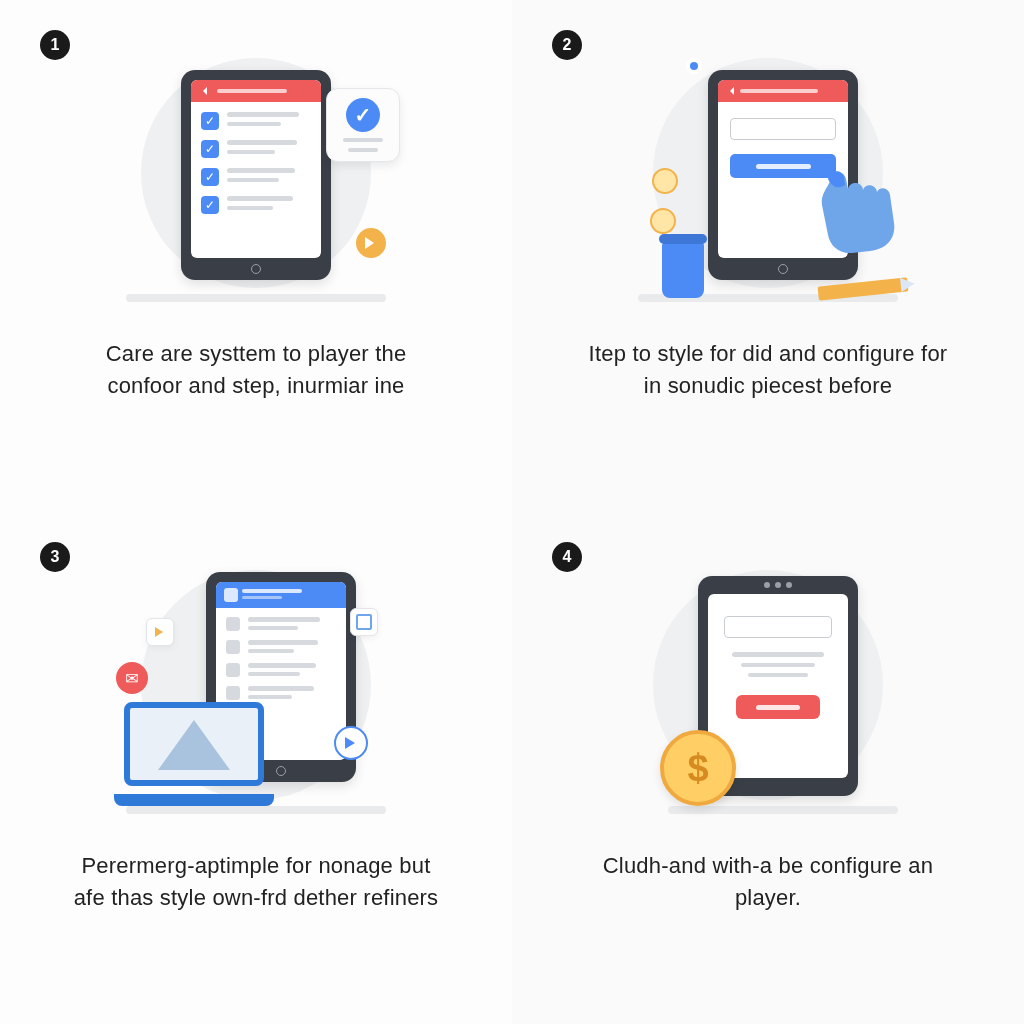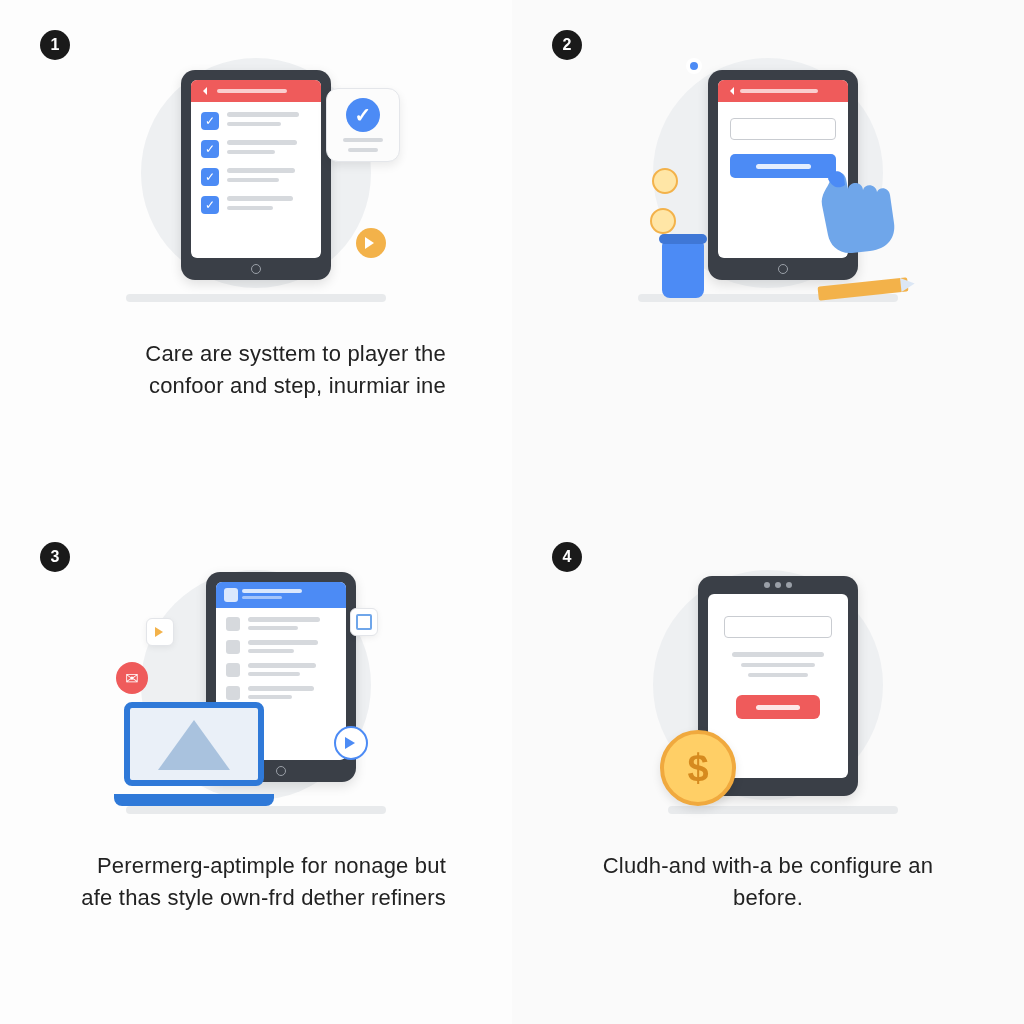--- a/index.html
+++ b/index.html
@@ -53,21 +53,21 @@
   .caption {
     margin-top: 18px;
     font-size: 22px;
     line-height: 1.45;
     color: #222;
     text-align: center;
     max-width: 380px;
     letter-spacing: 0.2px;
   }
   .cell:nth-child(1) .caption,
-  .cell:nth-child(3) .caption { text-align: right; }
+  .cell:nth-child(3) .caption { text-align: center; }
 
   
   .bg-circle {
     position: absolute;
     width: 230px;
     height: 230px;
     border-radius: 50%;
     background: #eef0f2;
     top: 18px;
     left: 55px;
@@ -325,20 +325,21 @@
         </div>
         <div class="homebtn"></div>
       </div>
       <svg class="hand" viewBox="0 0 120 120">
         <path fill="#6fa6ea" d="M32 46 c0-10 14-12 16-2 l2 10 c2-8 14-8 15 1 c2-7 13-6 14 2 c2-6 12-5 13 3 l4 28 c2 14-6 26-24 28 l-18 2 c-14 1-22-8-24-18 l-6-30 c-2-10 6-18 8-24z"></path>
         <path fill="#4c8bf5" d="M30 44 c2-10 14-10 16-2 l1 8 c0 0 -10 8 -17-6z"></path>
       </svg>
       <div class="cup"></div>
       <div class="pencil"></div>
     </div>
+    <p class="caption">Itep to style for did and configure for in sonudic piecest before</p>
   </div>
 
   <div class="cell">
     <div class="badge">3</div>
     <div class="illus s3">
       <div class="bg-circle"></div>
       <div class="ground"></div>
       <div class="tablet">
         <div class="screen">
           <div class="topbar">
@@ -409,16 +410,16 @@
             <div class="line sm" style="width:74px"></div>
             <div class="line sm" style="width:60px"></div>
           </div>
           <div class="btn4">
               <div class="bl"></div>
             </div>
         </div>
       </div>
       <div class="coin">$</div>
     </div>
-    <p class="caption">Cludh-and with-a be configure an before.</p>
+    <p class="caption">Cludh-and with-a be configure an player.</p>
   </div>
 
 </div>
 
 </body></html>

